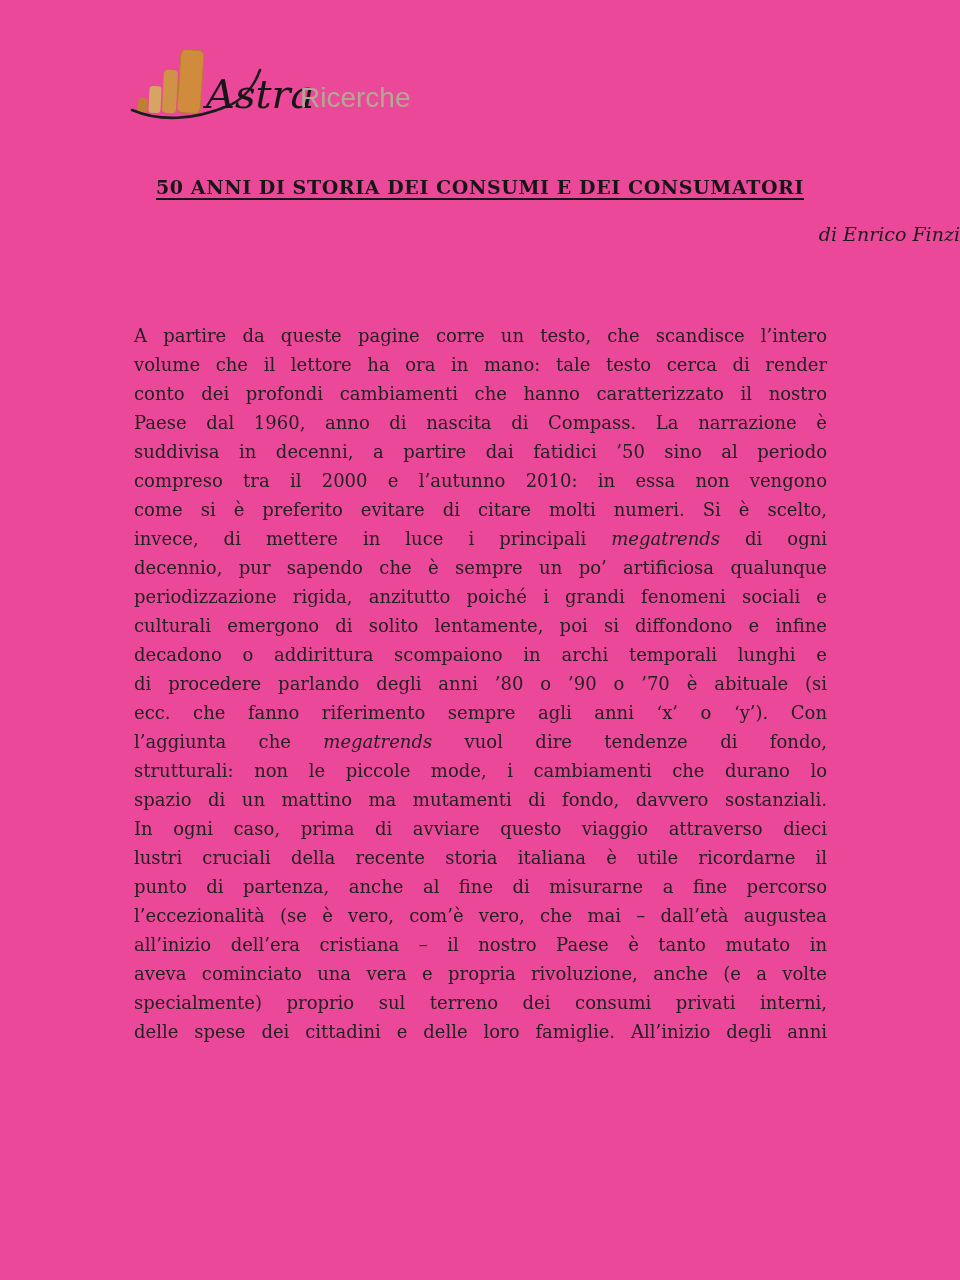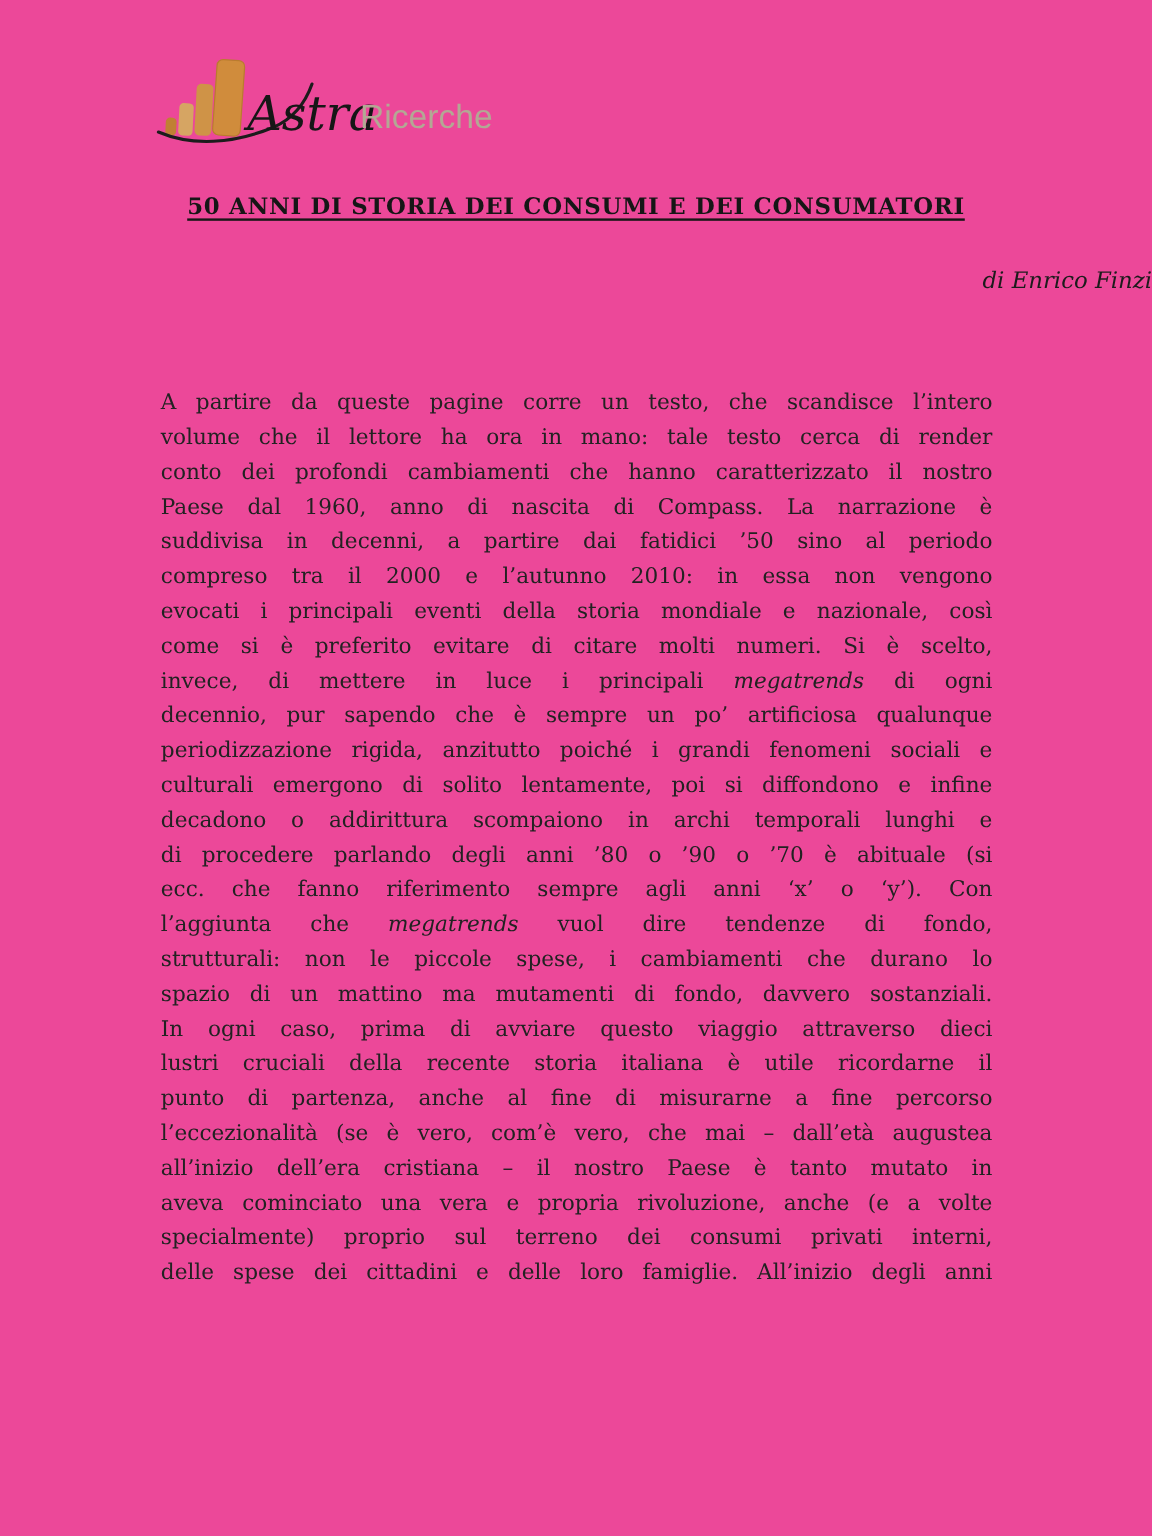--- a/index.html
+++ b/index.html
@@ -12,21 +12,21 @@
     color: #1f1f1f;
     overflow: hidden;
   }
 
   
   .logo { position: absolute; left: 130px; top: 44px; width: 300px; height: 80px; }
 
   
   .doc-title {
     position: absolute;
-    left: 0; top: 161px;
+    left: 0; top: 176px;
     width: 960px;
     margin: 0;
     text-align: center;
     font-size: 19px;
     font-weight: bold;
     letter-spacing: 0.6px;
     color: #161616;
   }
   .doc-title .title-text {
     text-decoration: underline;
@@ -83,31 +83,30 @@
 
   <div class="byline">di Enrico Finzi</div>
 
   <div class="body-text">
       <div class="body-line">A partire da queste pagine corre un testo, che scandisce l’intero</div>
       <div class="body-line">volume che il lettore ha ora in mano: tale testo cerca di render</div>
       <div class="body-line">conto dei profondi cambiamenti che hanno caratterizzato il nostro</div>
       <div class="body-line">Paese dal 1960, anno di nascita di Compass. La narrazione è</div>
       <div class="body-line">suddivisa in decenni, a partire dai fatidici ’50 sino al periodo</div>
       <div class="body-line">compreso tra il 2000 e l’autunno 2010: in essa non vengono</div>
-      <div class="body-line">evocati i principali eventi della storia mondiale e nazionale, così</div>
       <div class="body-line">come si è preferito evitare di citare molti numeri. Si è scelto,</div>
       <div class="body-line">invece, di mettere in luce i principali <em>megatrends</em> di ogni</div>
       <div class="body-line">decennio, pur sapendo che è sempre un po’ artificiosa qualunque</div>
       <div class="body-line">periodizzazione rigida, anzitutto poiché i grandi fenomeni sociali e</div>
       <div class="body-line">culturali emergono di solito lentamente, poi si diffondono e infine</div>
       <div class="body-line">decadono o addirittura scompaiono in archi temporali lunghi e</div>
       <div class="body-line">di procedere parlando degli anni ’80 o ’90 o ’70 è abituale (si</div>
       <div class="body-line">ecc. che fanno riferimento sempre agli anni ‘x’ o ‘y’). Con</div>
       <div class="body-line">l’aggiunta che <em>megatrends</em> vuol dire tendenze di fondo,</div>
-      <div class="body-line">strutturali: non le piccole spese, i cambiamenti che durano lo</div>
+      <div class="body-line">strutturali: non le piccole mode, i cambiamenti che durano lo</div>
       <div class="body-line">spazio di un mattino ma mutamenti di fondo, davvero sostanziali.</div>
       <div class="body-line">In ogni caso, prima di avviare questo viaggio attraverso dieci</div>
       <div class="body-line">lustri cruciali della recente storia italiana è utile ricordarne il</div>
       <div class="body-line">punto di partenza, anche al fine di misurarne a fine percorso</div>
       <div class="body-line">l’eccezionalità (se è vero, com’è vero, che mai – dall’età augustea</div>
       <div class="body-line">all’inizio dell’era cristiana – il nostro Paese è tanto mutato in</div>
       <div class="body-line">aveva cominciato una vera e propria rivoluzione, anche (e a volte</div>
       <div class="body-line">specialmente) proprio sul terreno dei consumi privati interni,</div>
       <div class="body-line">delle spese dei cittadini e delle loro famiglie. All’inizio degli anni</div>
     </div>

